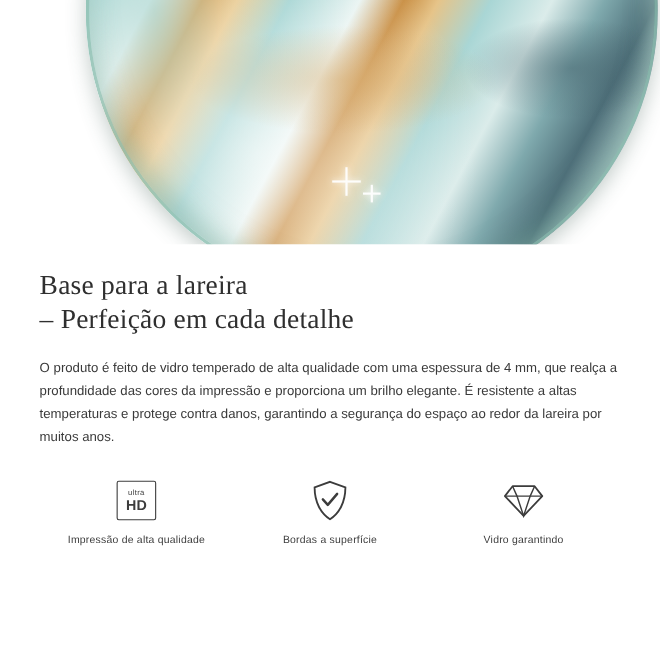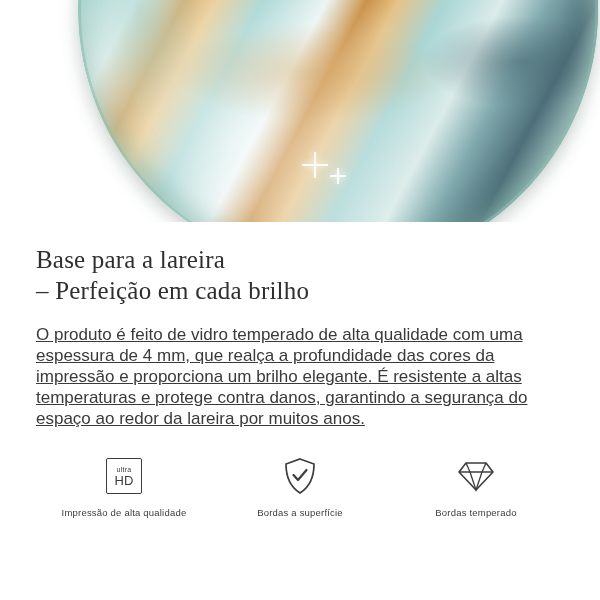--- a/index.html
+++ b/index.html
@@ -113,25 +113,24 @@
     font-size: 25px;
     line-height: 31px;
     color: #2f2f2f;
     font-weight: 400;
     margin: 22px 0 0 0;
     letter-spacing: .2px;
   }
   .headline .line2 { display: block; }
   .paragraph {
     margin: 18px 0 0 0;
-    font-size: 17px;
+    font-size: 12px;
     line-height: 21px;
     color: #3a3a3a;
     max-width: 532px;
-    text-decoration: underline;
   }
 
   
   .features {
     display: grid;
     grid-template-columns: repeat(3, 1fr);
     row-gap: 16px;
     margin-top: 26px;
   }
   .feature {
@@ -157,39 +156,39 @@
     height: 34px;
     border: 1.6px solid #3c3c3c;
     border-radius: 2px;
     display: flex;
     flex-direction: column;
     align-items: center;
     justify-content: center;
     line-height: 1;
   }
   .ultrahd .u1 { font-size: 7px; color: #3c3c3c; letter-spacing: .3px; }
-  .ultrahd .u2 { font-size: 13px; font-weight: normal; color: #3c3c3c; margin-top: 1px; }
+  .ultrahd .u2 { font-size: 13px; font-weight: bold; color: #3c3c3c; margin-top: 1px; }
   svg { display: block; }
 </style>
 </head>
 <body>
 
 <div class="page">
 
   <div class="hero">
     <div class="hero-plate"></div>
     <div class="hero-sparkle"></div>
     <div class="hero-sparkle s2"></div>
   </div>
 
   <div class="content">
 
     <h1 class="headline">
       <span>Base para a lareira</span>
-      <span class="line2">– Perfeição em cada brilho</span>
+      <span class="line2">– Perfeição em cada detalhe</span>
     </h1>
 
     <p class="paragraph">O produto é feito de vidro temperado de alta qualidade com uma espessura de 4 mm, que realça a profundidade das cores da impressão e proporciona um brilho elegante. É resistente a altas temperaturas e protege contra danos, garantindo a segurança do espaço ao redor da lareira por muitos anos.</p>
 
     <div class="features">
 
 
       <div class="feature">
         <div class="feature-icon">
           <div class="ultrahd">
@@ -211,20 +210,20 @@
       </div>
 
       <div class="feature">
         <div class="feature-icon">
           <svg width="40" height="36" viewBox="0 0 40 36">
             <path d="M10 5 L30 5 L37 14 L20 32 L3 14 Z" fill="none" stroke="#3c3c3c" stroke-width="1.6" stroke-linejoin="round"></path>
             <path d="M3 14 L37 14" stroke="#3c3c3c" stroke-width="1.3"></path>
             <path d="M10 5 L14 14 L20 32 L26 14 L30 5" fill="none" stroke="#3c3c3c" stroke-width="1.3"></path>
           </svg>
         </div>
-        <div class="feature-label">Bordas temperado</div>
+        <div class="feature-label">Vidro garantindo</div>
       </div>
 
 
 
     </div>
   </div>
 </div>
 
 </body></html>

